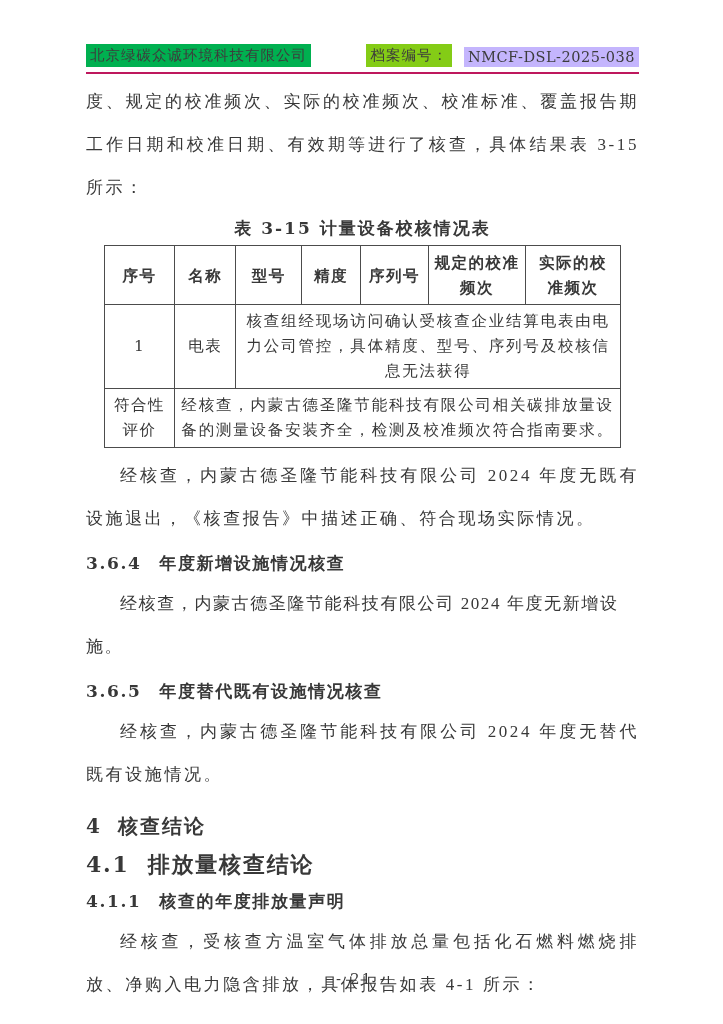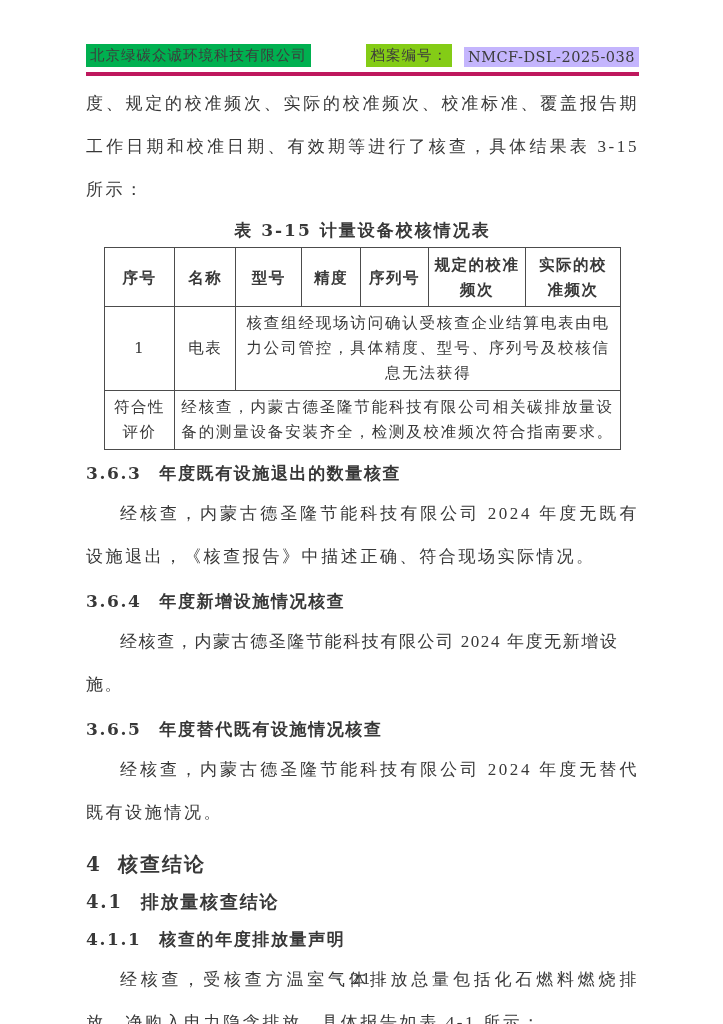--- a/index.html
+++ b/index.html
@@ -10,21 +10,21 @@
     background:#ffffff;
     font-family:"DejaVu Serif","Liberation Serif",serif;
     color:#383838;
     overflow:hidden;
     box-sizing:border-box;
     padding:44px 84px 0 86px;
   }
   
   .doc-header{
     display:flex;justify-content:space-between;align-items:flex-end;
-    border-bottom:4px solid #be185d;
+    border-bottom:2px solid #be185d;
     padding-bottom:5px;
     font-size:14.5px;
     letter-spacing:1px;
     color:#3c3c3c;
   }
   .doc-header .right{display:flex;gap:12px;align-items:flex-end;}
   .hl{padding:2px 4px;}
   .archive-number{letter-spacing:.5px;}
   
   .body-text{
@@ -73,21 +73,21 @@
     font-size:17px;font-weight:bold;
     letter-spacing:1.6px;line-height:26px;
   }
   .h1{
     margin:14px 0 0 0;
     font-size:20px;font-weight:bold;
     letter-spacing:2px;line-height:32px;
   }
   .h2{
     margin:8px 0 0 0;
-    font-size:18px;font-weight:bold;
+    font-size:22px;font-weight:bold;
     letter-spacing:1.8px;line-height:28px;
   }
   .sec-num{margin-right:18px;}
   .h1 .sec-num{margin-right:16px;}
   
   .page-footer{
     position:absolute;left:0;bottom:36px;width:100%;
     text-align:center;font-size:15px;letter-spacing:2px;color:#3c3c3c;margin-top:44px;
   }
 </style>
@@ -124,21 +124,20 @@
         <td>电表</td>
         <td colspan="5" class="detail-cell">核查组经现场访问确认受核查企业结算电表由电力公司管控，具体精度、型号、序列号及校核信息无法获得</td>
       </tr>
       <tr>
         <td>符合性评价</td>
         <td colspan="6" class="detail-cell">经核查，内蒙古德圣隆节能科技有限公司相关碳排放量设备的测量设备安装齐全，检测及校准频次符合指南要求。</td>
       </tr>
     </tbody>
   </table>
 
-  <h3 class="h3"><span class="sec-num">3.6.3</span><span>年度既有设施退出的数量核查</span></h3>
   <p class="body-text indent">经核查，内蒙古德圣隆节能科技有限公司 2024 年度无既有设施退出，《核查报告》中描述正确、符合现场实际情况。</p>
 
   <h3 class="h3"><span class="sec-num">3.6.4</span><span>年度新增设施情况核查</span></h3>
   <p class="body-text indent single">经核查，内蒙古德圣隆节能科技有限公司 2024 年度无新增设施。</p>
 
   <h3 class="h3"><span class="sec-num">3.6.5</span><span>年度替代既有设施情况核查</span></h3>
   <p class="body-text indent">经核查，内蒙古德圣隆节能科技有限公司 2024 年度无替代既有设施情况。</p>
 
   <h1 class="h1"><span class="sec-num">4</span><span>核查结论</span></h1>
 

